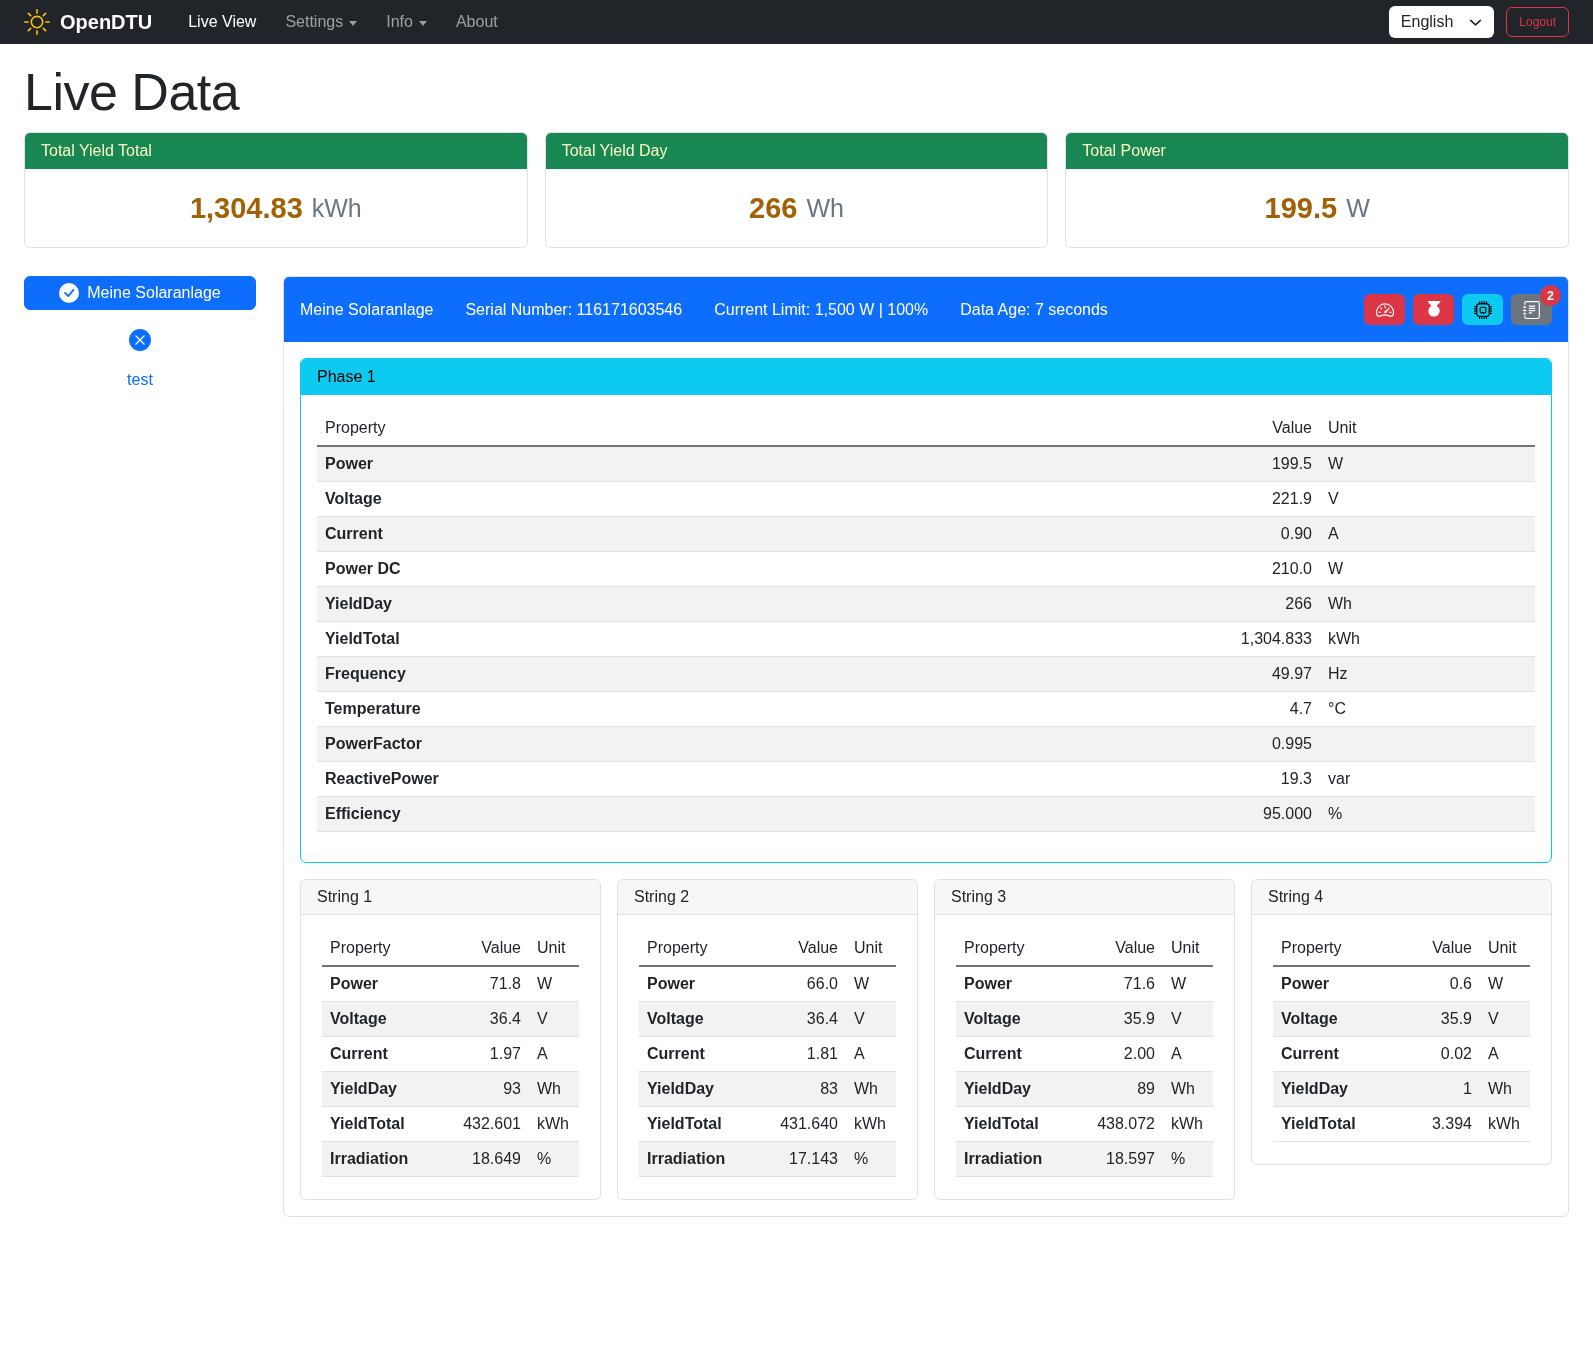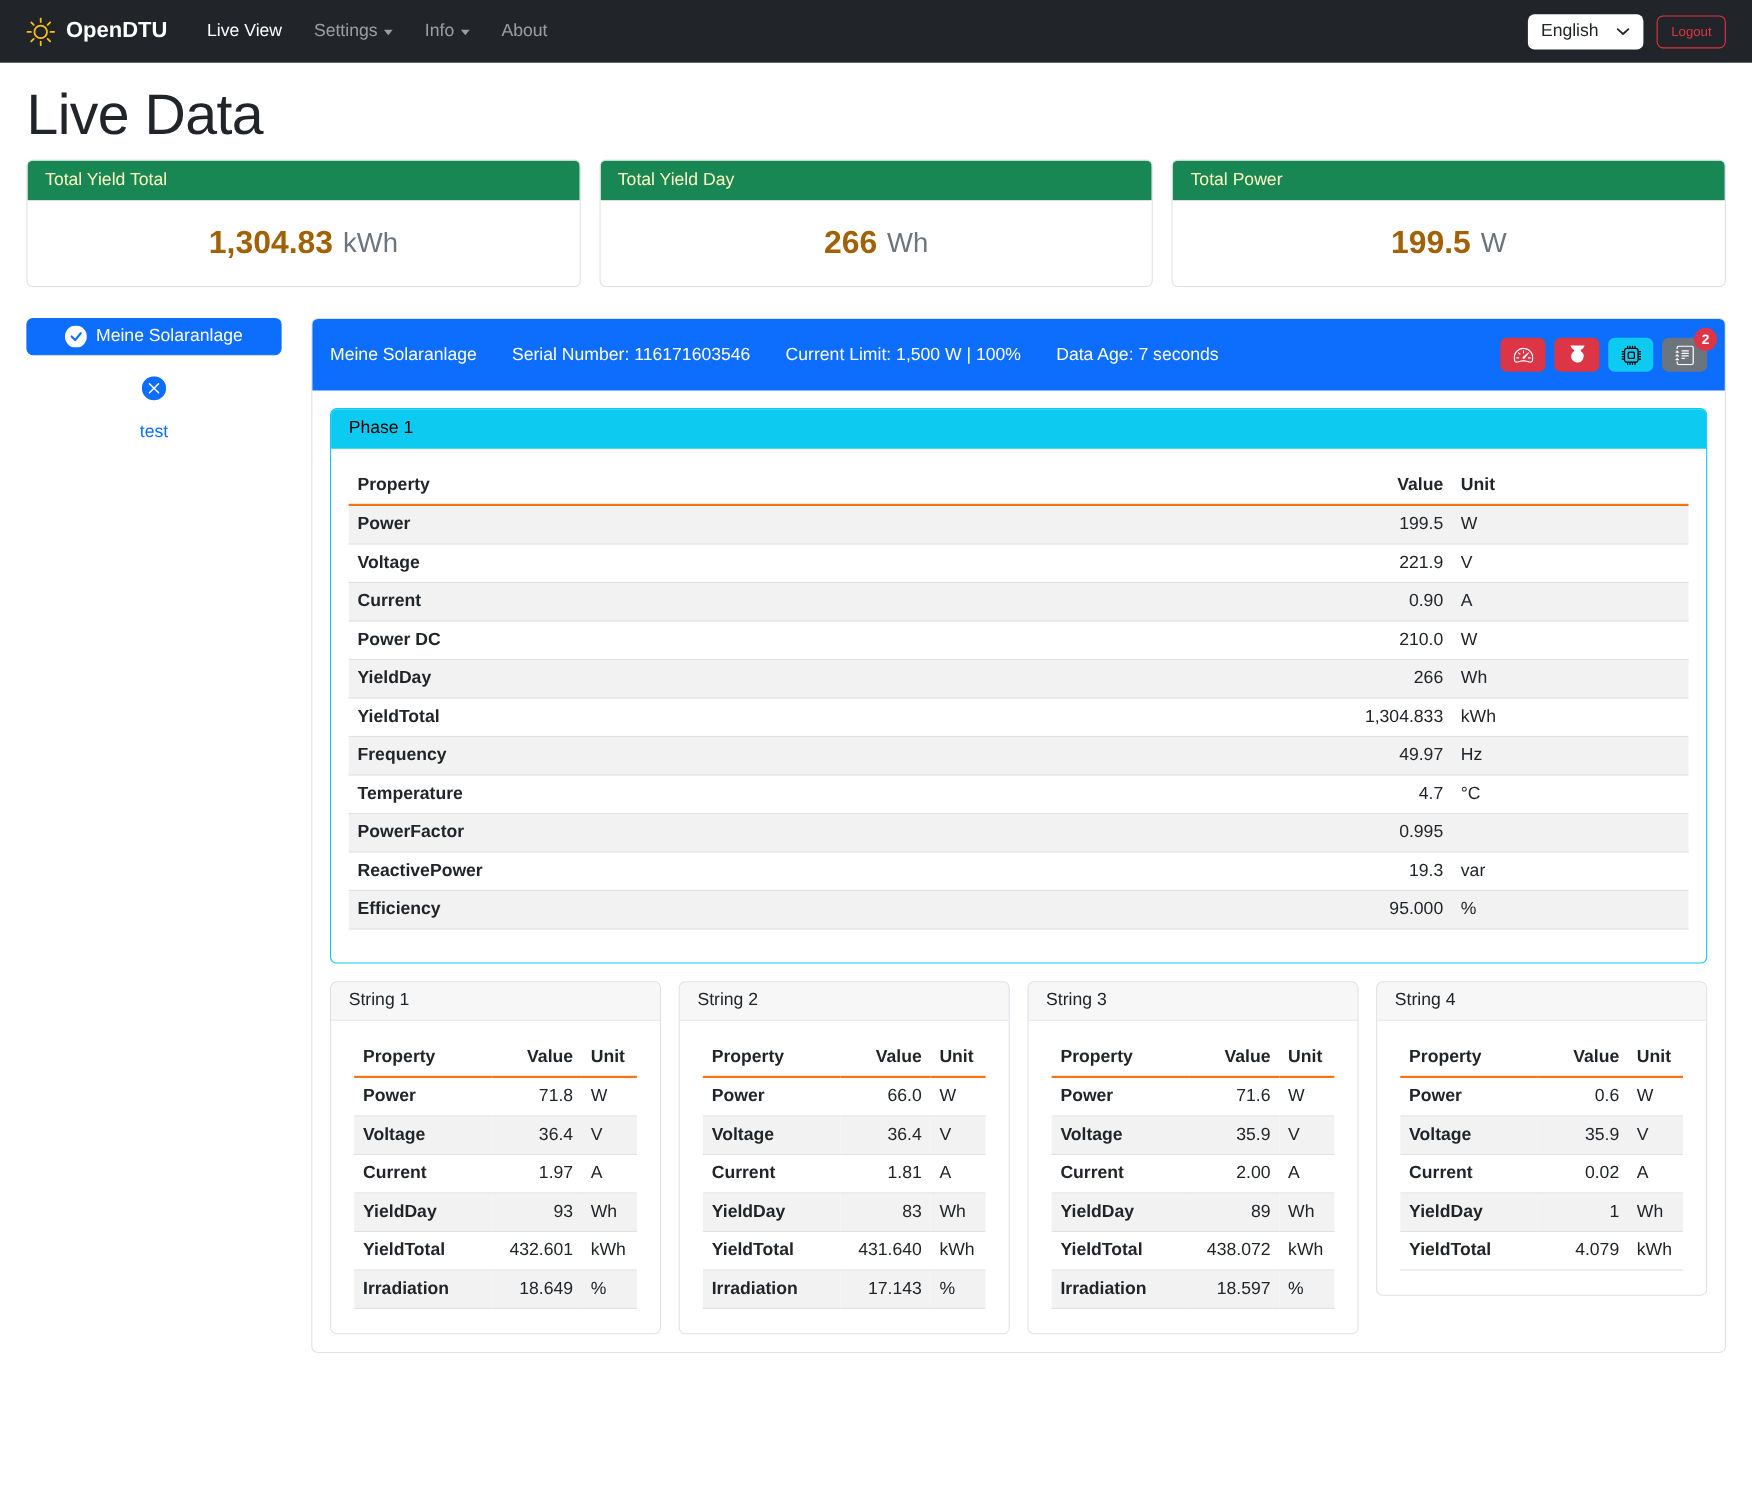--- a/index.html
+++ b/index.html
@@ -5,21 +5,21 @@
   * { box-sizing: border-box; margin: 0; padding: 0; }
   html, body { background: #fff; }
   body {
     width: 1593px; min-height: 1359px;
     font-family: "Liberation Sans", sans-serif;
     color: #212529; font-size: 16px;
   }
 
   
   .navbar {
-    height: 57px; background: #212529; display: flex; align-items: center;
+    height: 44px; background: #212529; display: flex; align-items: center;
     padding: 0 24px; color: #fff;
   }
   .brand { display: flex; align-items: center; gap: 10px; font-size: 20px; font-weight: 600; margin-right: 28px; }
   .nav-links { display: flex; align-items: flex-end; gap: 13px; flex: 1; }
   .nav-link { padding: 8px 8px; color: rgba(255,255,255,.55); cursor: pointer; display: flex; align-items: center; gap: 6px; }
   .nav-link.active { color: #fff; }
   .caret { width: 0; height: 0; border-left: 4.5px solid transparent; border-right: 4.5px solid transparent; border-top: 5px solid currentColor; display: inline-block; margin-top: 2px; }
   .lang-select {
     background: #fff; color: #212529; border-radius: 6px; padding: 7px 12px;
     display: flex; align-items: center; gap: 16px; margin-right: 12px; cursor: pointer;
@@ -76,21 +76,21 @@
   .inverter-body { padding: 16px; }
 
   
   .phase-card { border: 1px solid #0dcaf0; border-radius: 6px; margin-bottom: 16px; background: #fff; }
   .phase-header { background: #0dcaf0; color: #000; padding: 9px 16px; border-radius: 5px 5px 0 0; }
   .phase-body { padding: 16px 16px 30px 16px; }
 
   
   table.data-table { width: 100%; border-collapse: collapse; table-layout: fixed; }
   table.data-table th, table.data-table td { padding: 8px; border-bottom: 1px solid #dee2e6; font-size: 16px; vertical-align: middle; }
-  table.data-table thead th { text-align: left; font-weight: 700; border-bottom: 2px solid #f97316; }
+  table.data-table thead th { text-align: left; font-weight: 400; border-bottom: 2px solid #737373; }
   table.data-table thead th.h-val { text-align: right; }
   table.data-table tbody th { text-align: left; font-weight: 700; }
   table.data-table td:nth-child(2) { text-align: right; }
   table.data-table td:nth-child(3) { text-align: left; }
   .phase-table col.c-val { width: 140px; }
   .phase-table col.c-unit { width: 215px; }
   .phase-table tbody tr:nth-child(odd) { background: #f2f2f2; }
   .string-table col.c-val { width: 82px; }
   .string-table col.c-unit { width: 50px; }
   .string-table tbody tr:nth-child(even) { background: #f2f2f2; }
@@ -499,21 +499,21 @@
                       <td>0.02</td>
                       <td>A</td>
                     </tr>
                     <tr>
                       <th>YieldDay</th>
                       <td>1</td>
                       <td>Wh</td>
                     </tr>
                     <tr>
                       <th>YieldTotal</th>
-                      <td>4.079</td>
+                      <td>3.394</td>
                       <td>kWh</td>
                     </tr>
                   </tbody>
               </table>
             </div>
           </div>
         </div>
       </div>
     </div>
   </div>

